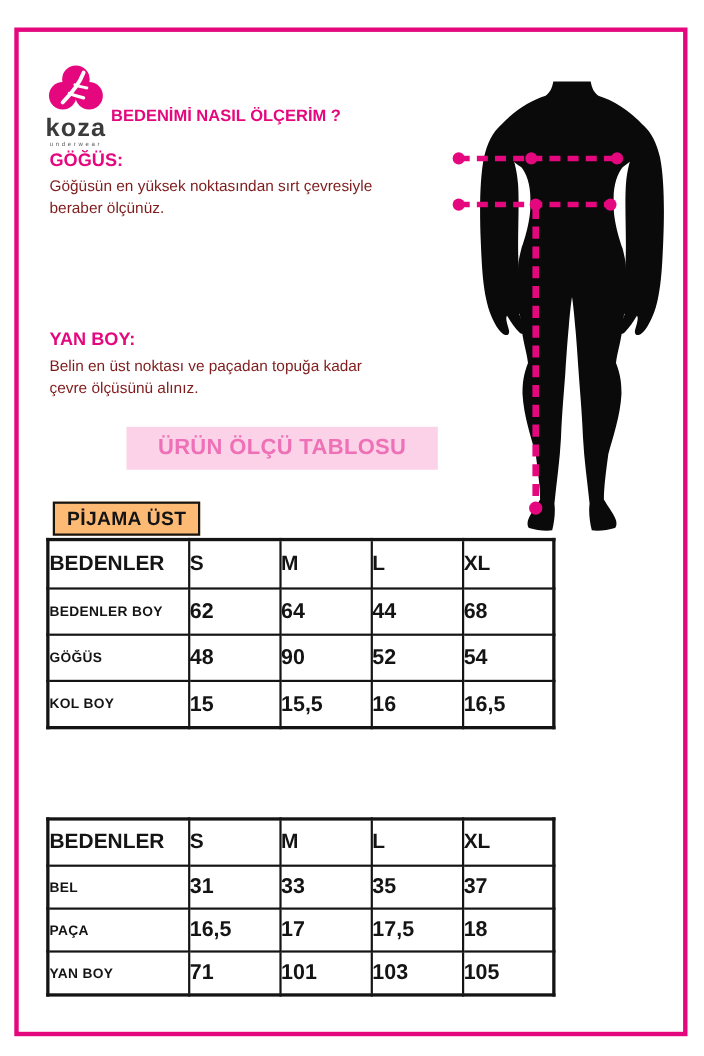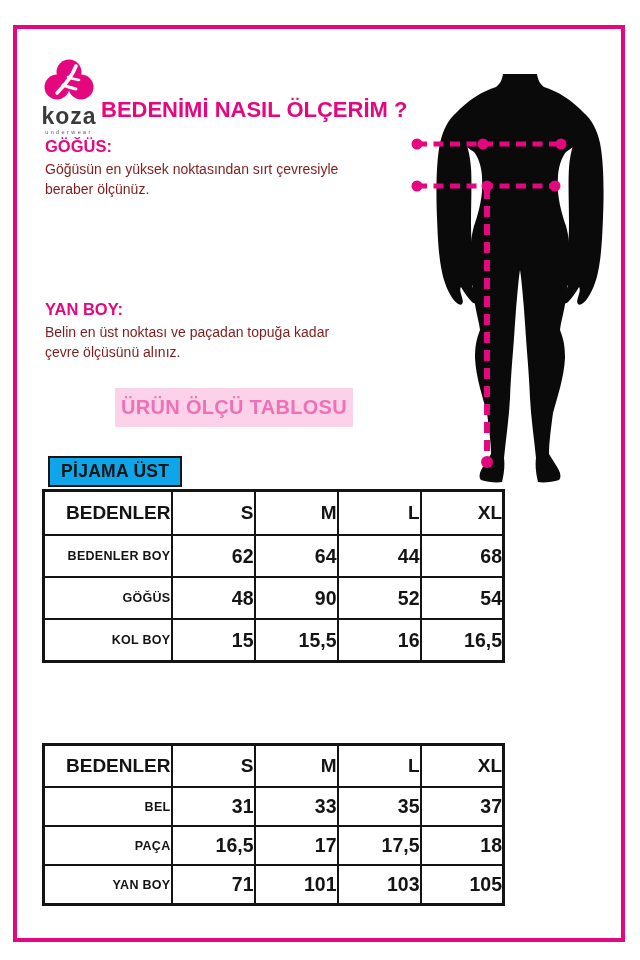--- a/index.html
+++ b/index.html
@@ -16,46 +16,46 @@
   .frame{
     position:absolute;left:13px;top:25px;width:604px;height:909px;
     border:4px solid var(--magenta);
   }
   
   .logo{position:absolute;left:40px;top:59px;width:58px;text-align:center;}
   .logo svg{display:block;margin:0 auto;}
   .logo-word{font-size:23px;font-weight:800;color:#3b3b3b;letter-spacing:1px;line-height:1;margin-top:2px;}
   .logo-sub{font-size:5.5px;letter-spacing:2.4px;color:#5a5a5a;margin-top:1px;}
   
-  .title{position:absolute;left:101px;top:97px;margin:0;font-size:22px;font-weight:bold;color:var(--magenta);}
+  .title{position:absolute;left:101px;top:97px;margin:0;font-size:15px;font-weight:bold;color:var(--magenta);}
   
   .section{position:absolute;left:45px;width:368px;}
   .s-gogus{top:137px}.s-bel{top:225px}.s-yanboy{top:300px}
   .sec-heading{font-size:16.5px;font-weight:bold;color:var(--magenta);margin-bottom:4px;}
   .sec-line{font-size:14px;color:#7f1d1d;line-height:1.4;}
   
-  .banner{position:absolute;left:115px;top:388px;width:238px;height:39px;background:var(--banner_bg);
+  .banner{position:absolute;left:115px;top:388px;width:283px;height:39px;background:var(--banner_bg);
     display:flex;align-items:center;justify-content:center;}
   .banner span{font-size:20px;font-weight:bold;color:var(--banner_text);letter-spacing:0.3px;}
   
   .figure{position:absolute;left:408px;top:58px;width:205px;height:432px;}
   .figure .body{fill:#0a0a0a;}
   .mline{stroke:var(--magenta);stroke-width:5;stroke-dasharray:10 6.5;fill:none;}
   .mline-v{stroke:var(--magenta);stroke-width:6;stroke-dasharray:11 7;fill:none;}
   .mdot{fill:var(--magenta);}
   .twig{stroke:#ffffff;fill:none;stroke-linecap:round;}
   
-  .tbl-label{position:absolute;left:48px;border:2px solid var(--ink);background:#0ea5e9;
+  .tbl-label{position:absolute;left:48px;border:2px solid var(--ink);background:#fdba74;
     font-weight:bold;font-size:17.5px;color:var(--ink);padding:3px 11px;letter-spacing:0.3px;}
   .tl1{top:456px}.tl2{top:710px}
   
   .size-table{position:absolute;left:42px;width:460px;border-collapse:collapse;table-layout:fixed;
     border:3px solid var(--ink);background:#fff;}
   .t1{top:489px}.t2{top:743px}
-  .size-table th,.size-table td{border:2px solid var(--ink);text-align:right;vertical-align:middle;
+  .size-table th,.size-table td{border:2px solid var(--ink);text-align:left;vertical-align:middle;
     font-weight:bold;color:var(--ink);padding:0;}
   .size-table th{font-size:19px;}
   .t1 th{height:42px}.t2 th{height:40px}
   .t1 td{height:40px}.t2 td{height:37px}
   .size-table td{font-size:19.5px;}
   .size-table td.rowlab{font-size:12.5px;letter-spacing:0.3px;}
 </style>
 </head>
 <body>
 

